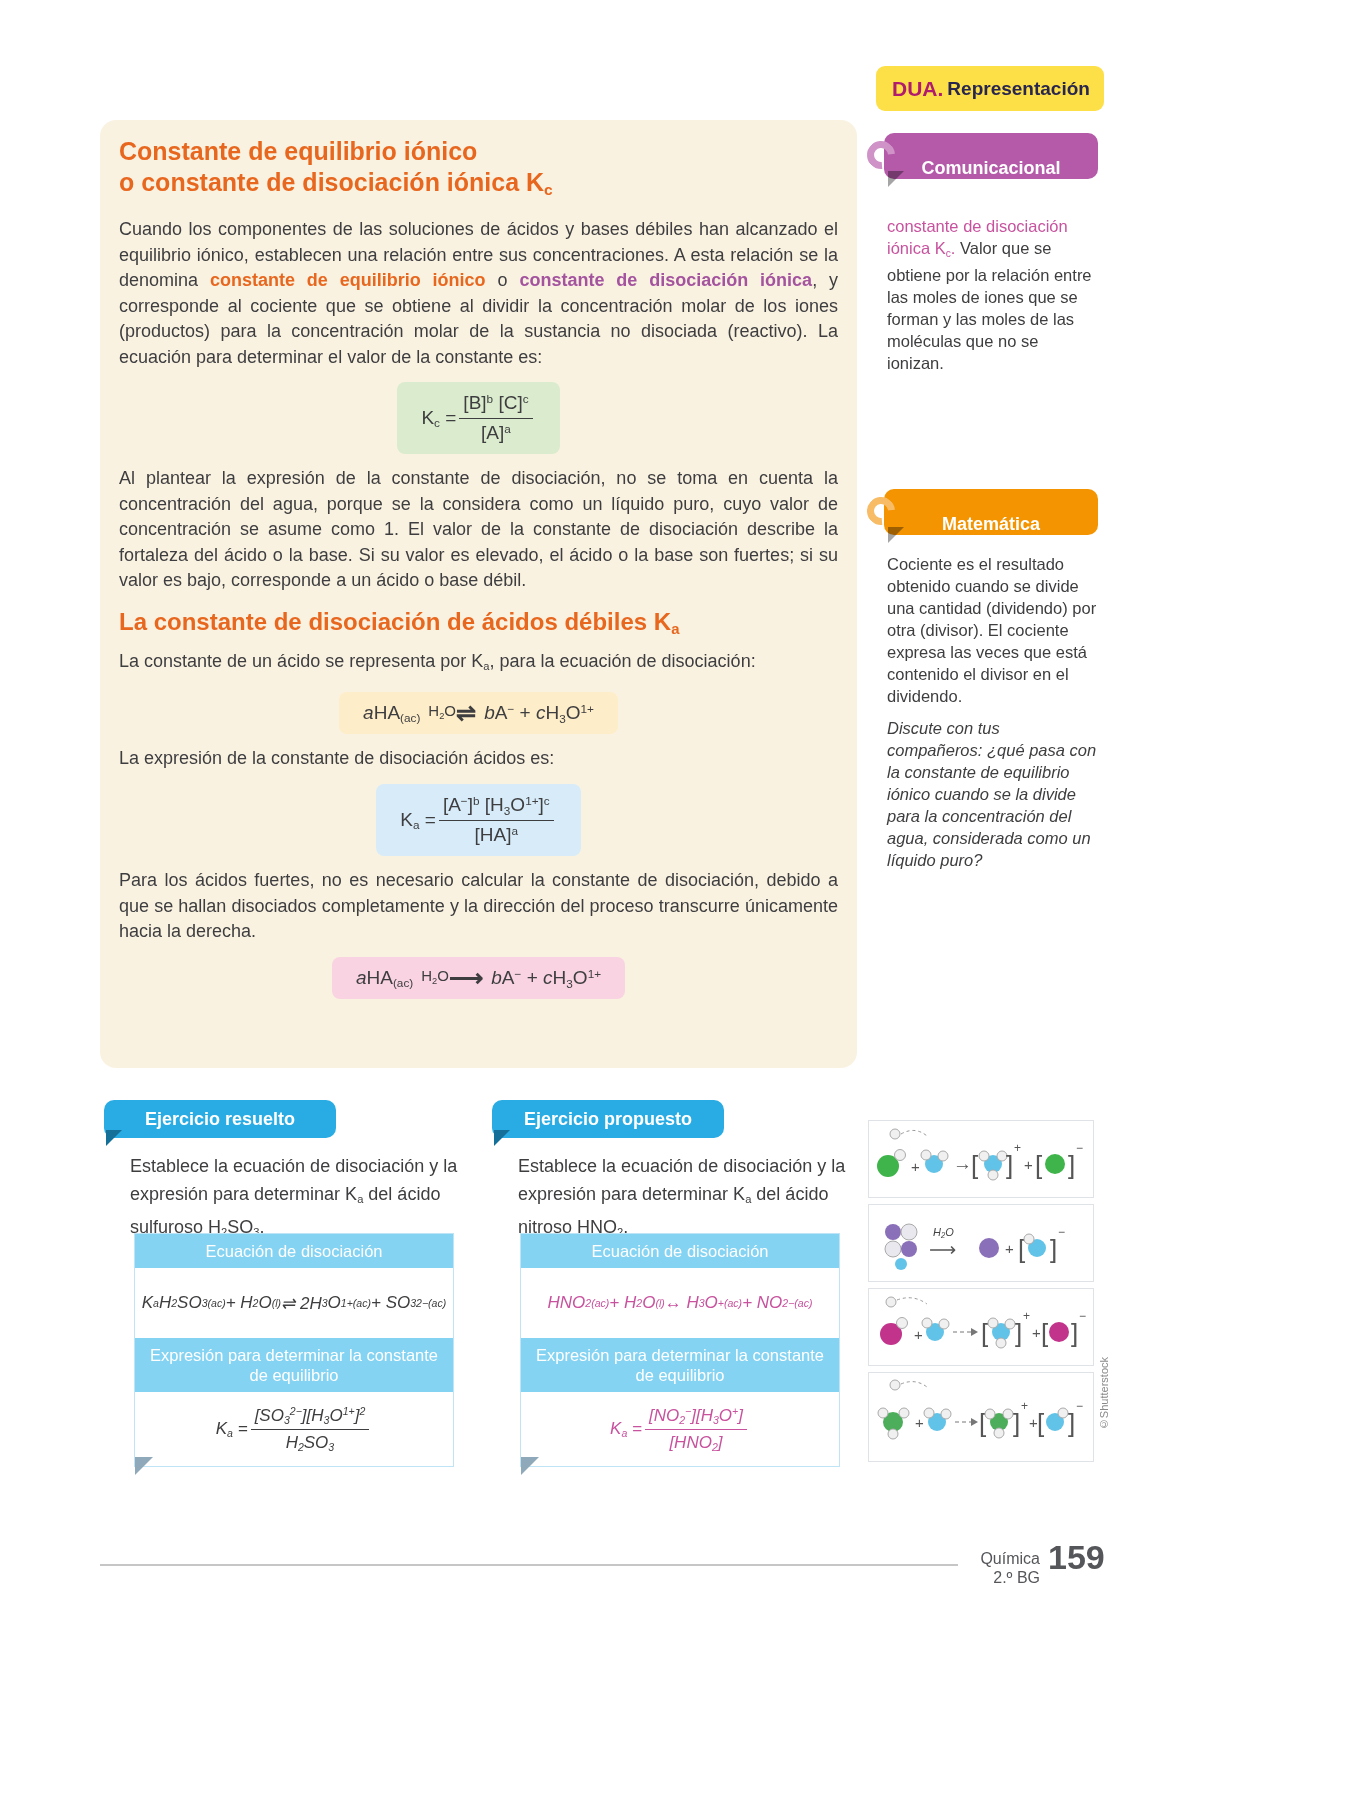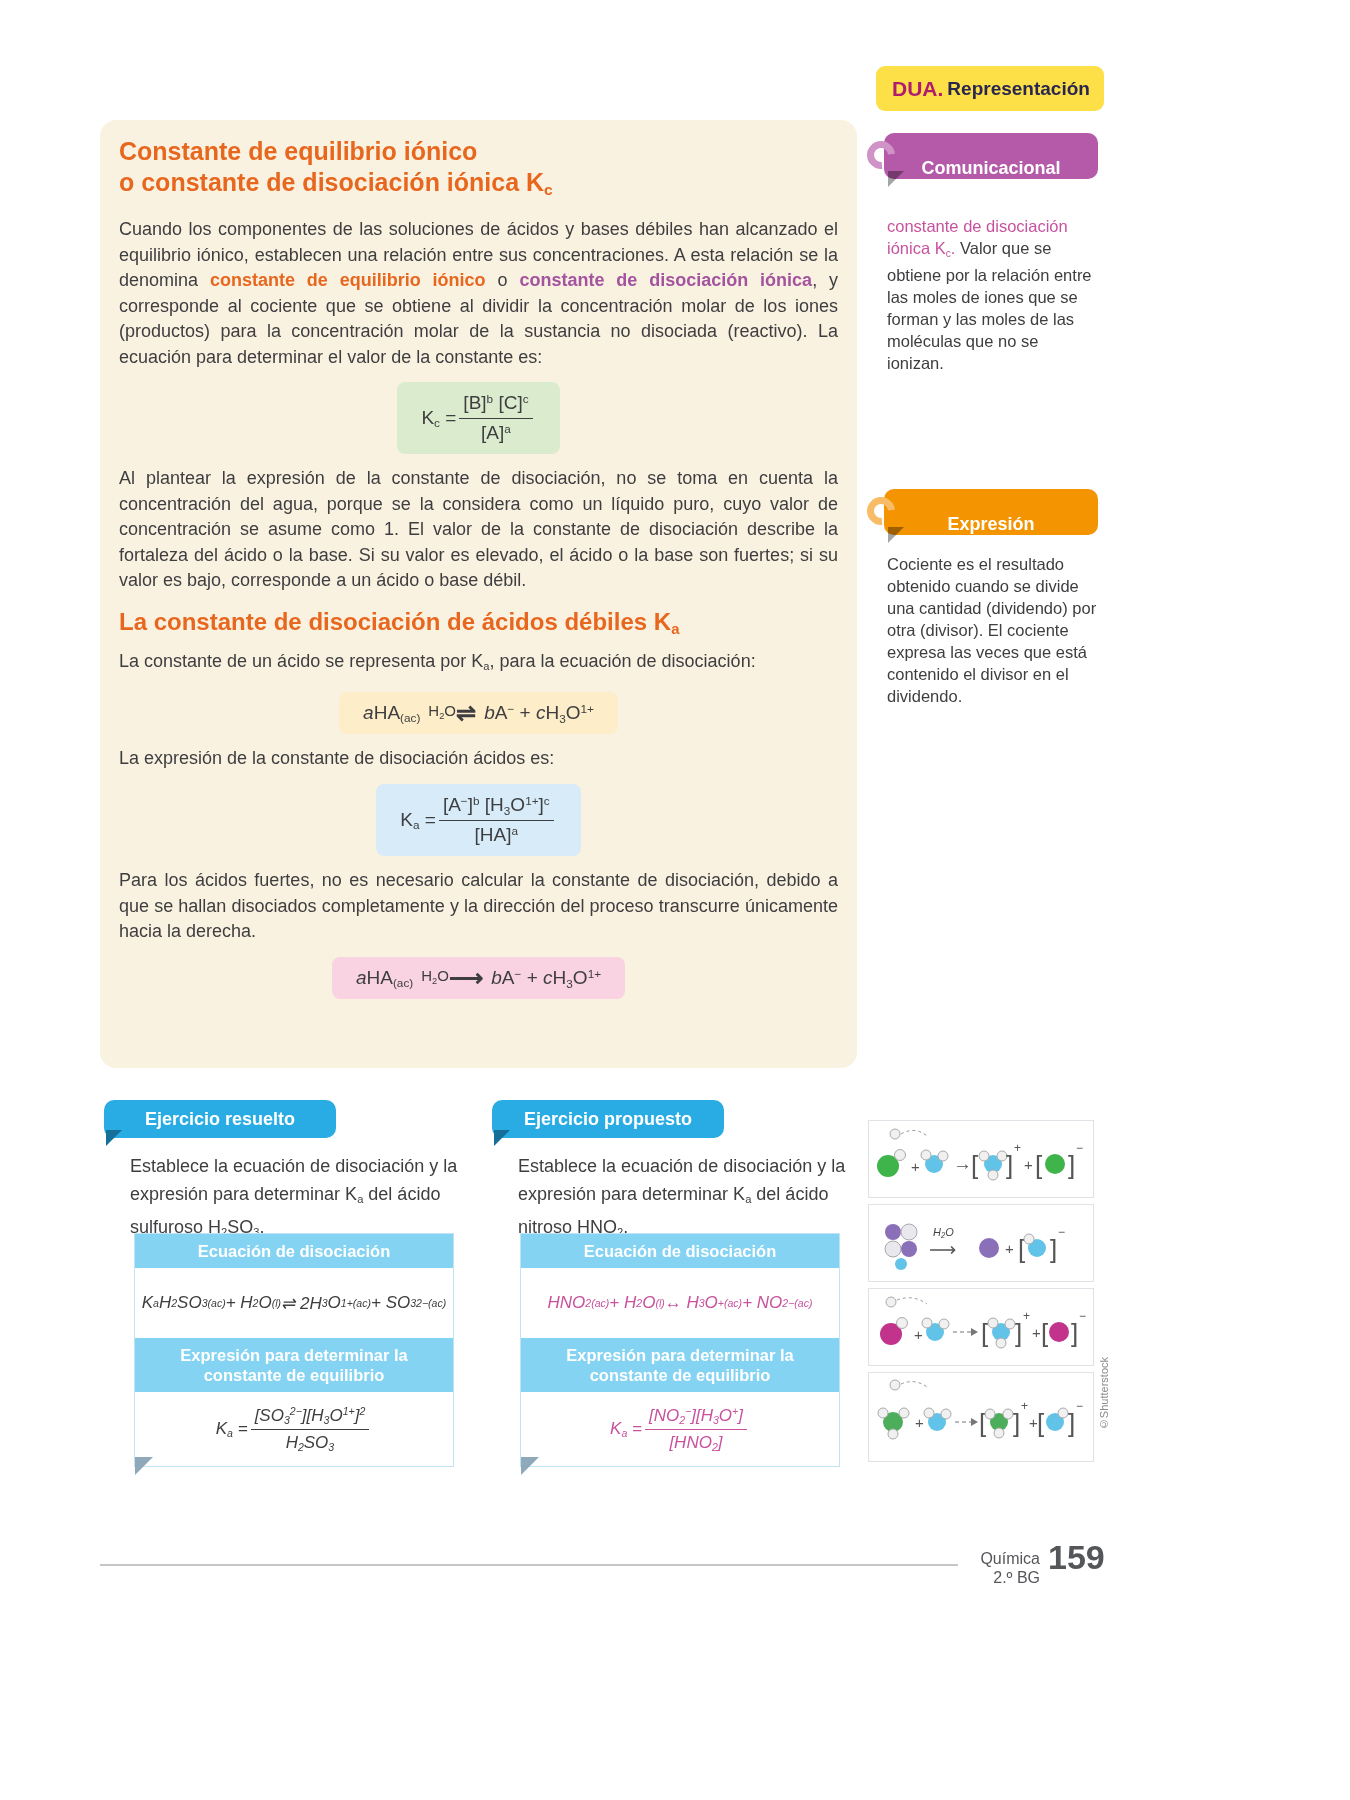--- a/index.html
+++ b/index.html
@@ -70,21 +70,21 @@
 
   .ex-intro{position:absolute;width:338px;font-size:18px;line-height:28px;color:#3e3e40;margin:0}
   .intro1{left:130px;top:1152px}
   .intro2{left:518px;top:1152px}
 
   .ex-table{position:absolute;top:1233px;width:320px;background:#fff;border:1px solid #bfe4f5;box-sizing:border-box}
   .table1{left:134px}
   .table2{left:520px}
   .ex-table::after{content:"";position:absolute;left:0;bottom:-9px;
                    border:9px solid transparent;border-top-color:#8fa9ba;border-left-color:#8fa9ba}
-  .tbl-h{background:#85d3f2;color:#fff;font-weight:bold;font-size:16.5px;line-height:20px;
+  .tbl-h{background:#85d3f2;color:#fff;font-weight:normal;font-size:16.5px;line-height:20px;
          text-align:center;padding:7px 6px}
   .tbl-c{padding:13px 6px;min-height:44px;display:flex;align-items:center;justify-content:center;
          text-align:center;background:#fff}
   .eq-dark{font-style:italic;color:#3e3e40;font-size:17px}
   .eq-mag{font-style:italic;color:#c8529e;font-size:17px}
 
   
   .mol-stack{position:absolute;left:868px;top:1120px;width:226px}
   .mol{background:#fff;border:1px solid #dfe3e8;margin-bottom:6px;display:flex;align-items:center;
        justify-content:center;padding:1px 0}
@@ -165,24 +165,25 @@
 </section>
 
 <div class="side-header comm">
   <span class="c-icon"></span>
   <span>Comunicacional</span>
 </div>
 <p class="side-text"><span class="magenta">constante de disociación iónica K</span><span class="sub magenta">c</span><span class="magenta">.</span><span> Valor que se obtiene por la relación entre las moles de iones que se forman y las moles de las moléculas que no se ionizan.</span></p>
 
 <div class="side-header math">
   <span class="c-icon"></span>
-  <span>Expresión</span>
+  <span>Matemática</span>
 </div>
 <div class="side-text math-text">
   <p><span>Cociente es el resultado obtenido cuando se divide una cantidad (dividendo) por otra (divisor). El cociente expresa las veces que está contenido el divisor en el dividendo.</span></p>
+  <p class="math-discuss"><span>Discute con tus compañeros: ¿qué pasa con la constante de equilibrio iónico cuando se la divide para la concentración del agua, considerada como un líquido puro?</span></p>
 </div>
 
 <div class="pill pill1">
   <span>Ejercicio resuelto</span>
 </div>
 <p class="ex-intro intro1"><span>Establece la ecuación de disociación y la expresión para determinar K</span><span class="sub">a</span><span> del ácido sulfuroso H</span><span class="sub">2</span><span>SO</span><span class="sub">3</span><span>.</span></p>
 <div class="ex-table table1">
   <div class="tbl-h">Ecuación de disociación</div>
   <div class="tbl-c eq-dark">
       <span>K</span>

